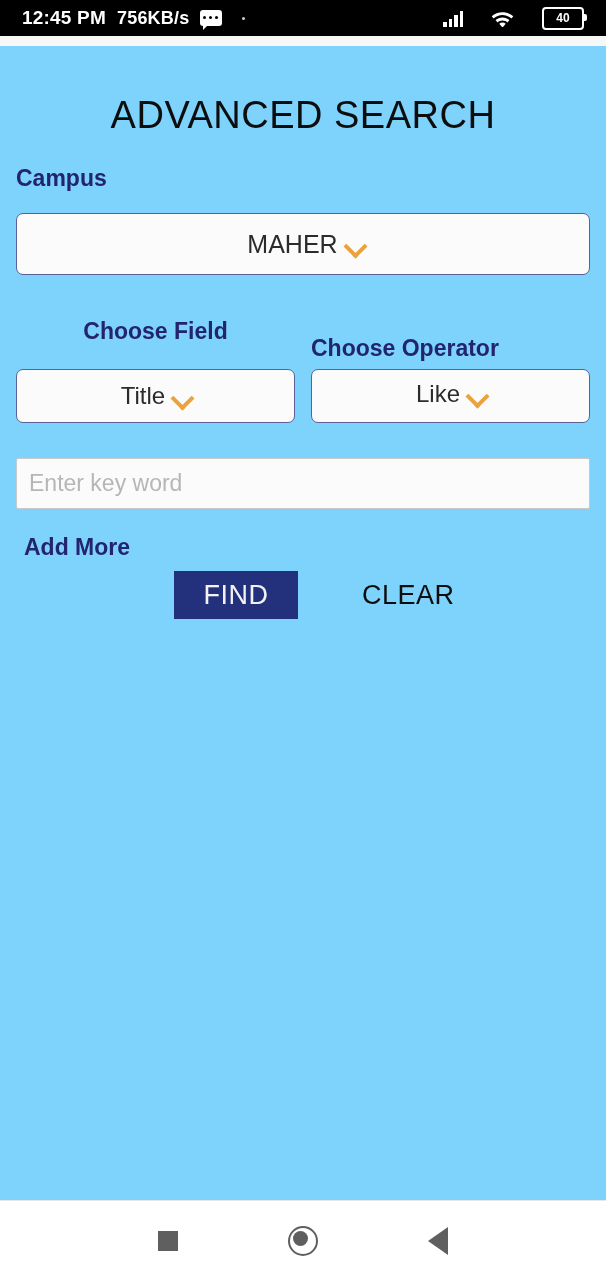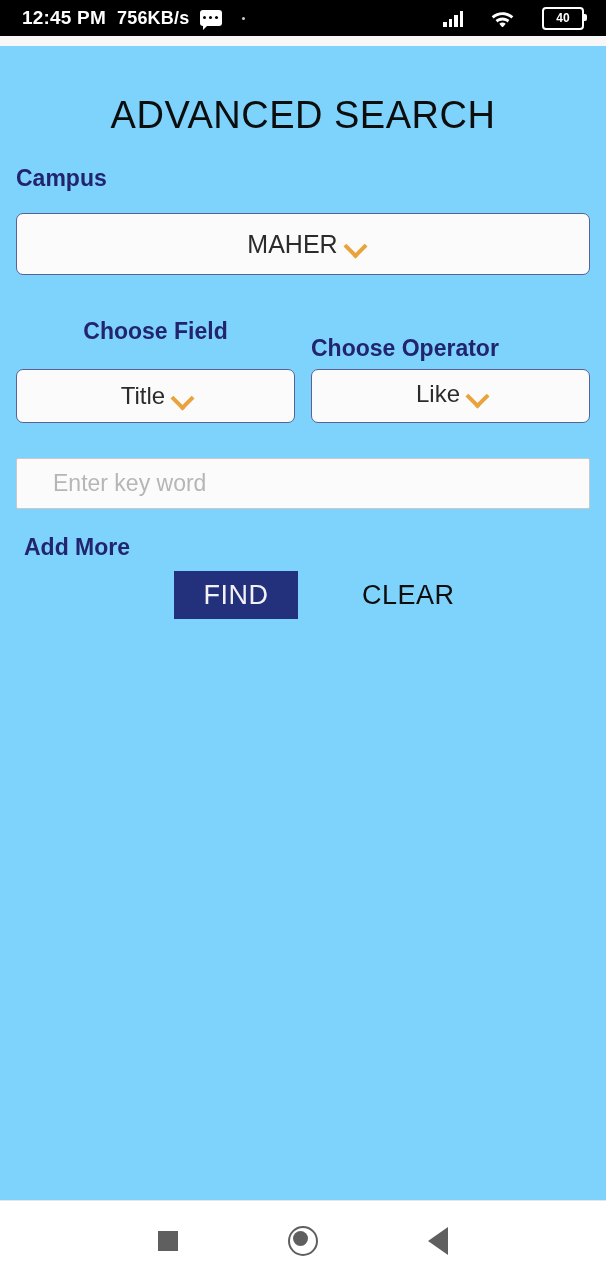--- a/index.html
+++ b/index.html
@@ -223,21 +223,21 @@
     position: absolute;
     left: 16px; top: 412px;
     width: 574px; height: 51px;
     background: #fbfbfb;
     border: 1.5px solid #c9c9c9;
     border-radius: 2px;
     box-sizing: border-box;
     font-family: "Liberation Sans", sans-serif;
     font-size: 23px;
     color: #2b2b2b;
-    padding: 0 36px;
+    padding: 0 12px;
     outline: none;
   }
   #keyword-input::placeholder {
     color: #b6b6b6;
     opacity: 1;
   }
 
   #add-more-link {
     position: absolute;
     left: 16px; top: 488px;

